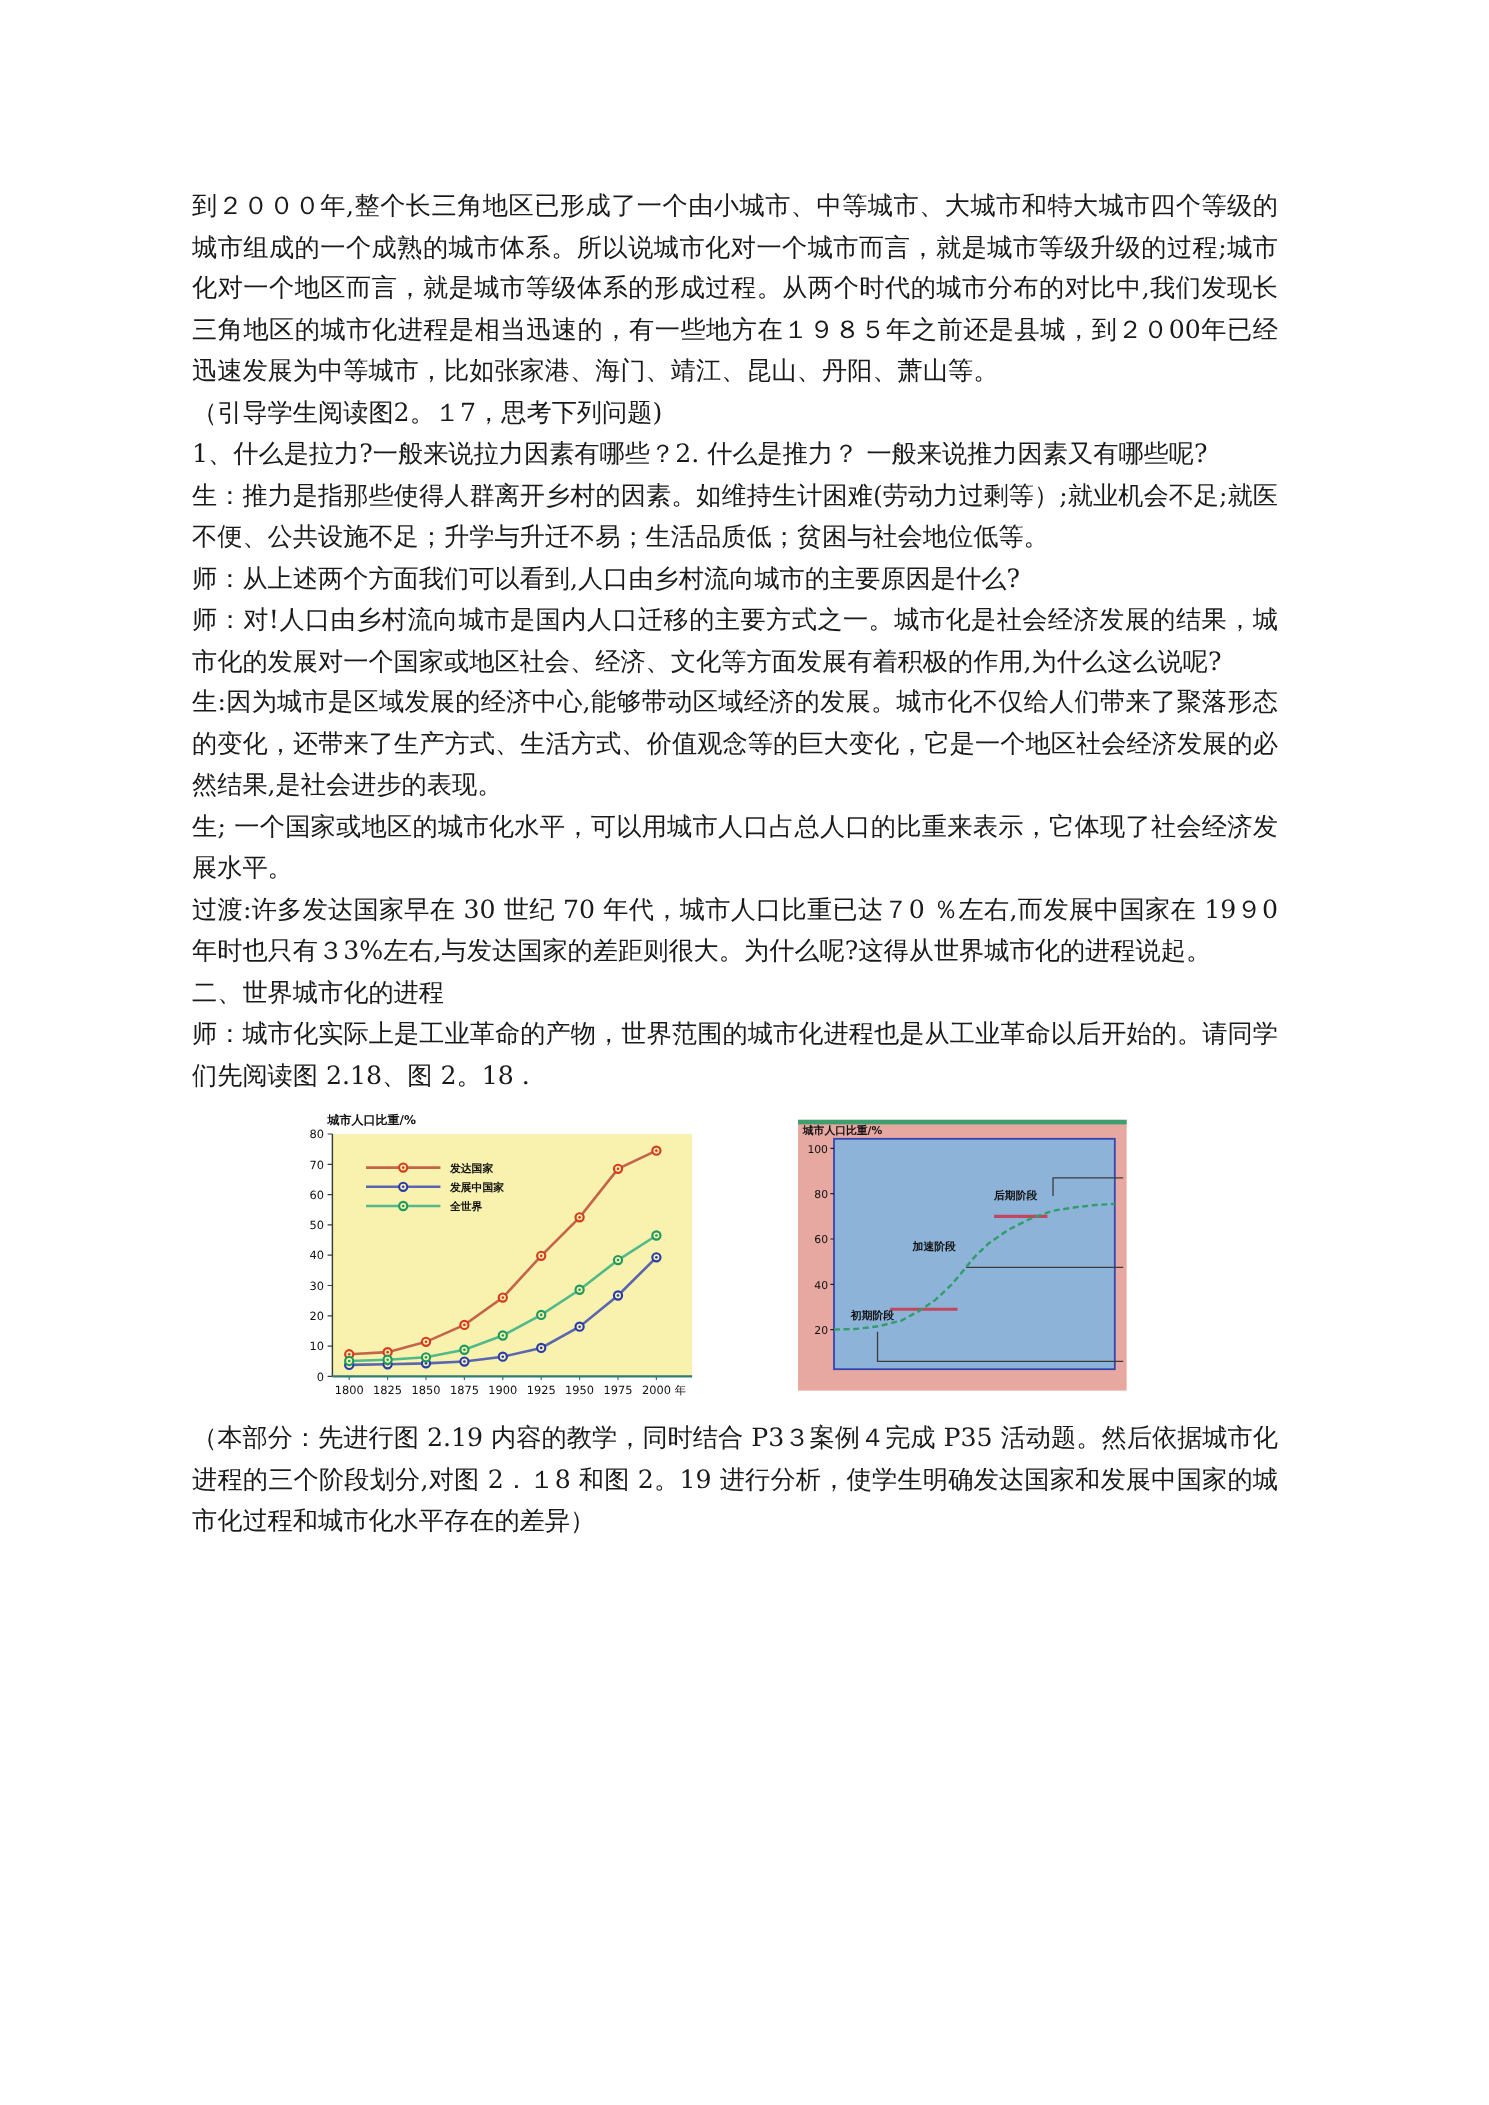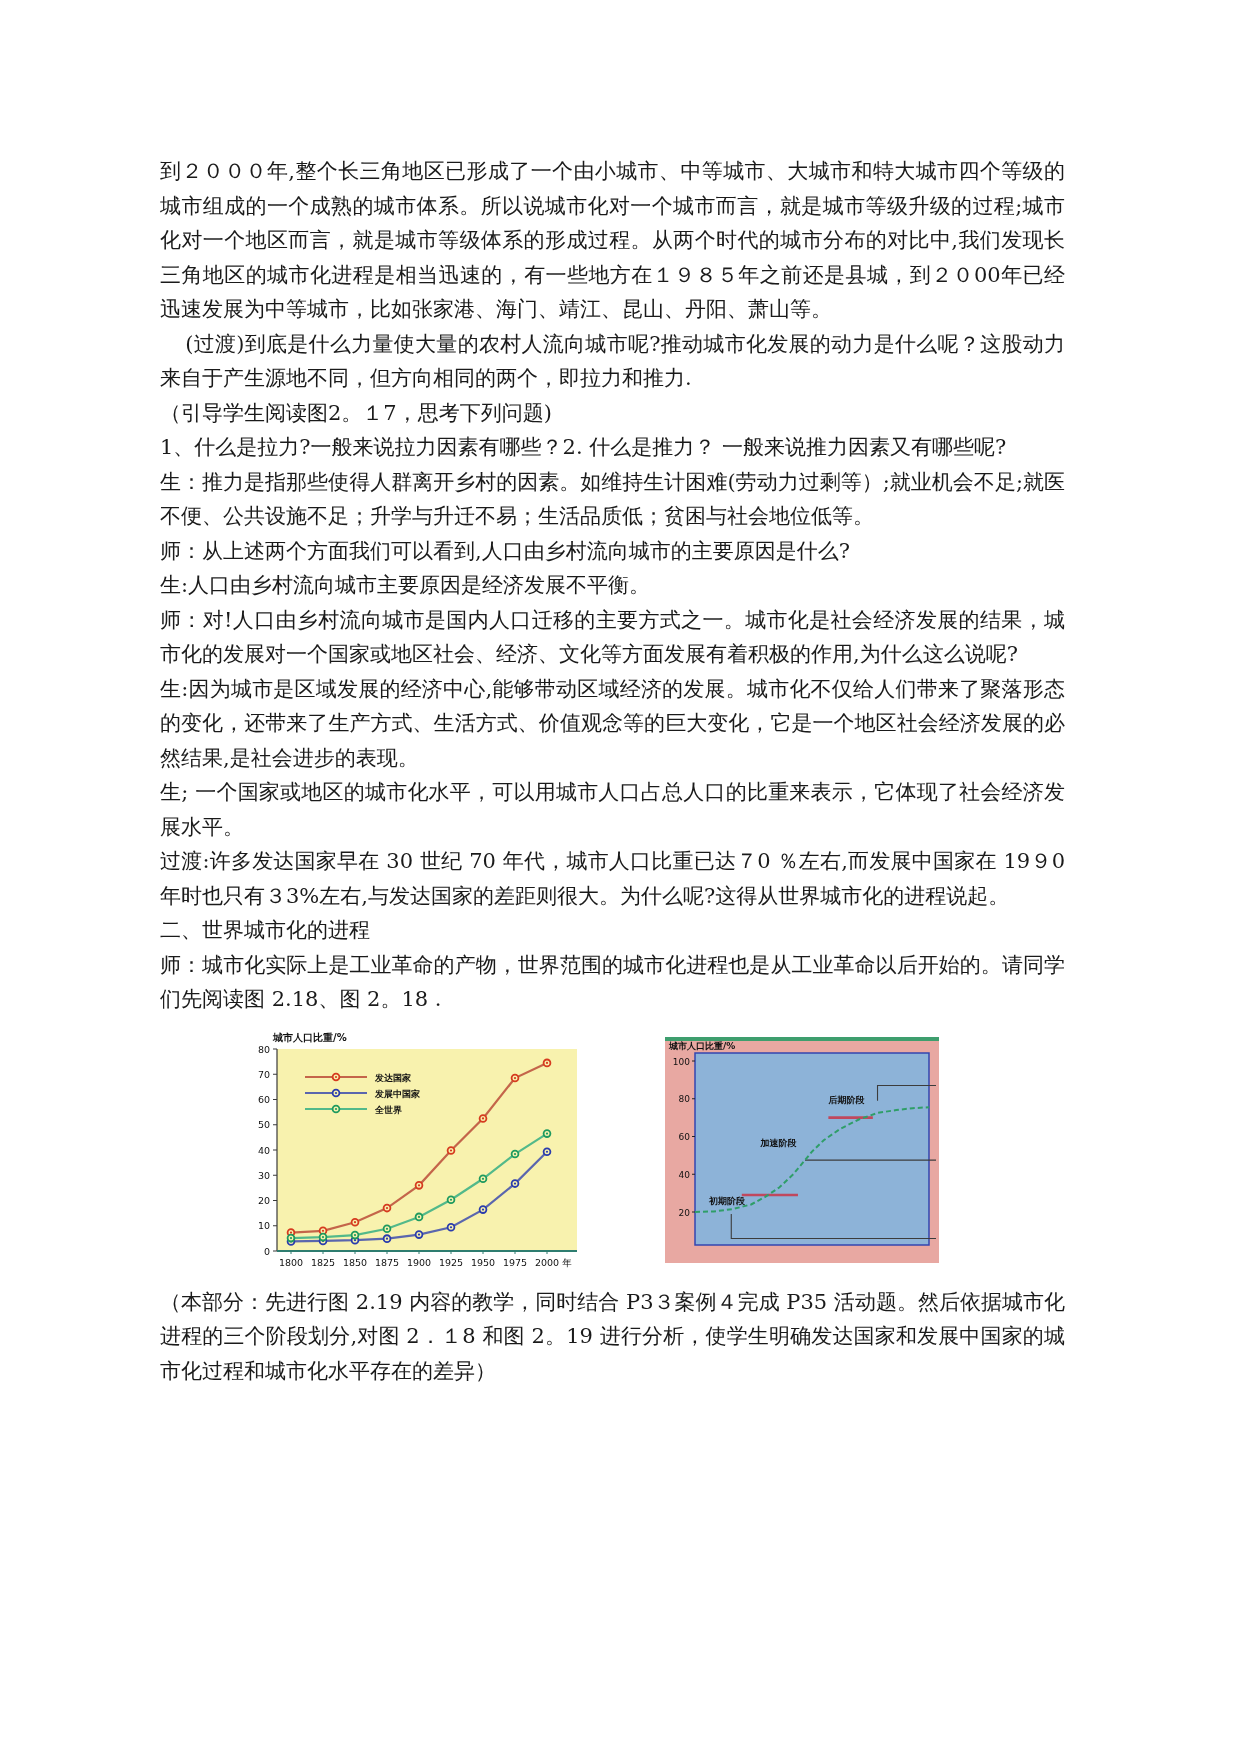--- a/index.html
+++ b/index.html
@@ -37,26 +37,24 @@
   .figure-219{left:505px;top:10px;width:274px;height:226px;}
   .after-figures{margin-top:46px;}
   svg{display:block;}
 </style>
 </head>
 <body>
 
 <div class="page">
   <div class="text-col">
     <p>到２０００年,整个长三角地区已形成了一个由小城市、中等城市、大城市和特大城市四个等级的城市组成的一个成熟的城市体系。所以说城市化对一个城市而言，就是城市等级升级的过程;城市化对一个地区而言，就是城市等级体系的形成过程。从两个时代的城市分布的对比中,我们发现长三角地区的城市化进程是相当迅速的，有一些地方在１９８５年之前还是县城，到２０00年已经迅速发展为中等城市，比如张家港、海门、靖江、昆山、丹阳、萧山等。</p>
-    <p class="indent">(过渡)到底是什么力量使大量的农村人流向城市呢?推动城市化发展的动力是什么呢？这股动力来自于产生源地不同，但方向相同的两个，即拉力和推力.</p>
     <p>（引导学生阅读图2。１7，思考下列问题)</p>
     <p>1、什么是拉力?一般来说拉力因素有哪些？2. 什么是推力？ 一般来说推力因素又有哪些呢?</p>
     <p>生：推力是指那些使得人群离开乡村的因素。如维持生计困难(劳动力过剩等）;就业机会不足;就医不便、公共设施不足；升学与升迁不易；生活品质低；贫困与社会地位低等。</p>
     <p>师：从上述两个方面我们可以看到,人口由乡村流向城市的主要原因是什么?</p>
-    <p>生:人口由乡村流向城市主要原因是经济发展不平衡。</p>
     <p>师：对!人口由乡村流向城市是国内人口迁移的主要方式之一。城市化是社会经济发展的结果，城市化的发展对一个国家或地区社会、经济、文化等方面发展有着积极的作用,为什么这么说呢?</p>
     <p>生:因为城市是区域发展的经济中心,能够带动区域经济的发展。城市化不仅给人们带来了聚落形态的变化，还带来了生产方式、生活方式、价值观念等的巨大变化，它是一个地区社会经济发展的必然结果,是社会进步的表现。</p>
     <p>生; 一个国家或地区的城市化水平，可以用城市人口占总人口的比重来表示，它体现了社会经济发展水平。</p>
     <p>过渡:许多发达国家早在 30 世纪 70 年代，城市人口比重已达７0 ％左右,而发展中国家在 19９0 年时也只有３3%左右,与发达国家的差距则很大。为什么呢?这得从世界城市化的进程说起。</p>
     <p>二、世界城市化的进程</p>
     <p>师：城市化实际上是工业革命的产物，世界范围的城市化进程也是从工业革命以后开始的。请同学们先阅读图 2.18、图 2。18 .</p>
 
     <div class="figures-row">
       <div class="figure figure-218">
         <svg id="chart218" width="332" height="246" viewBox="0 0 332 246">

